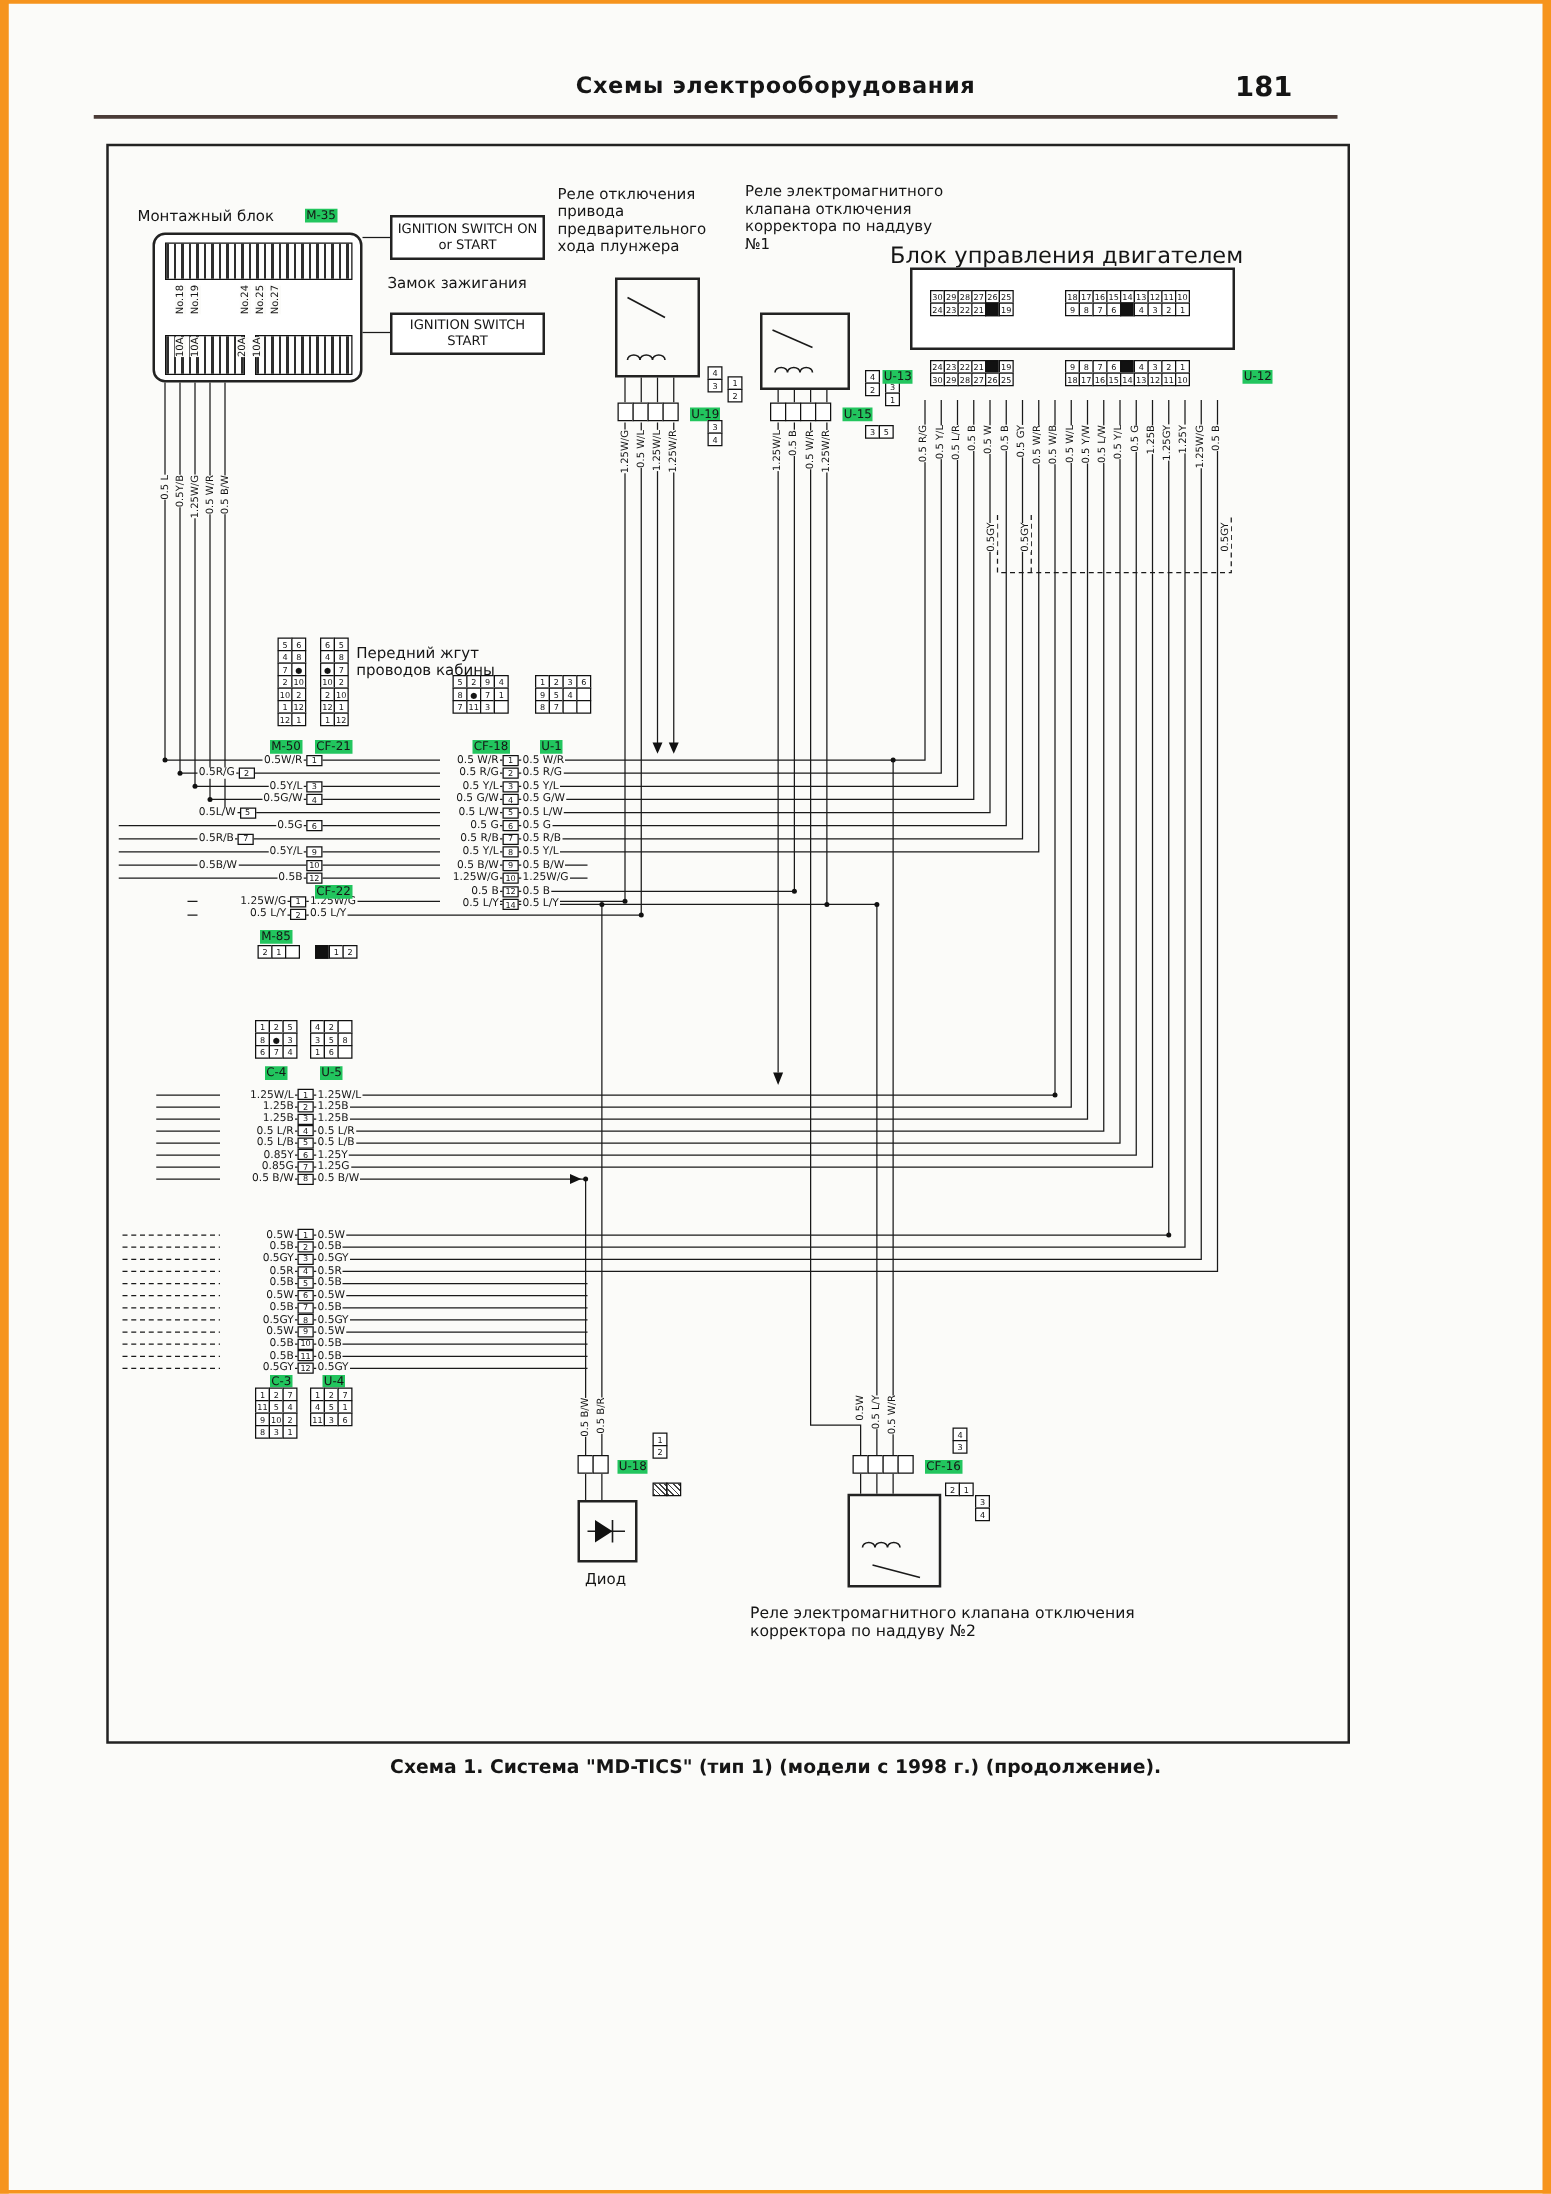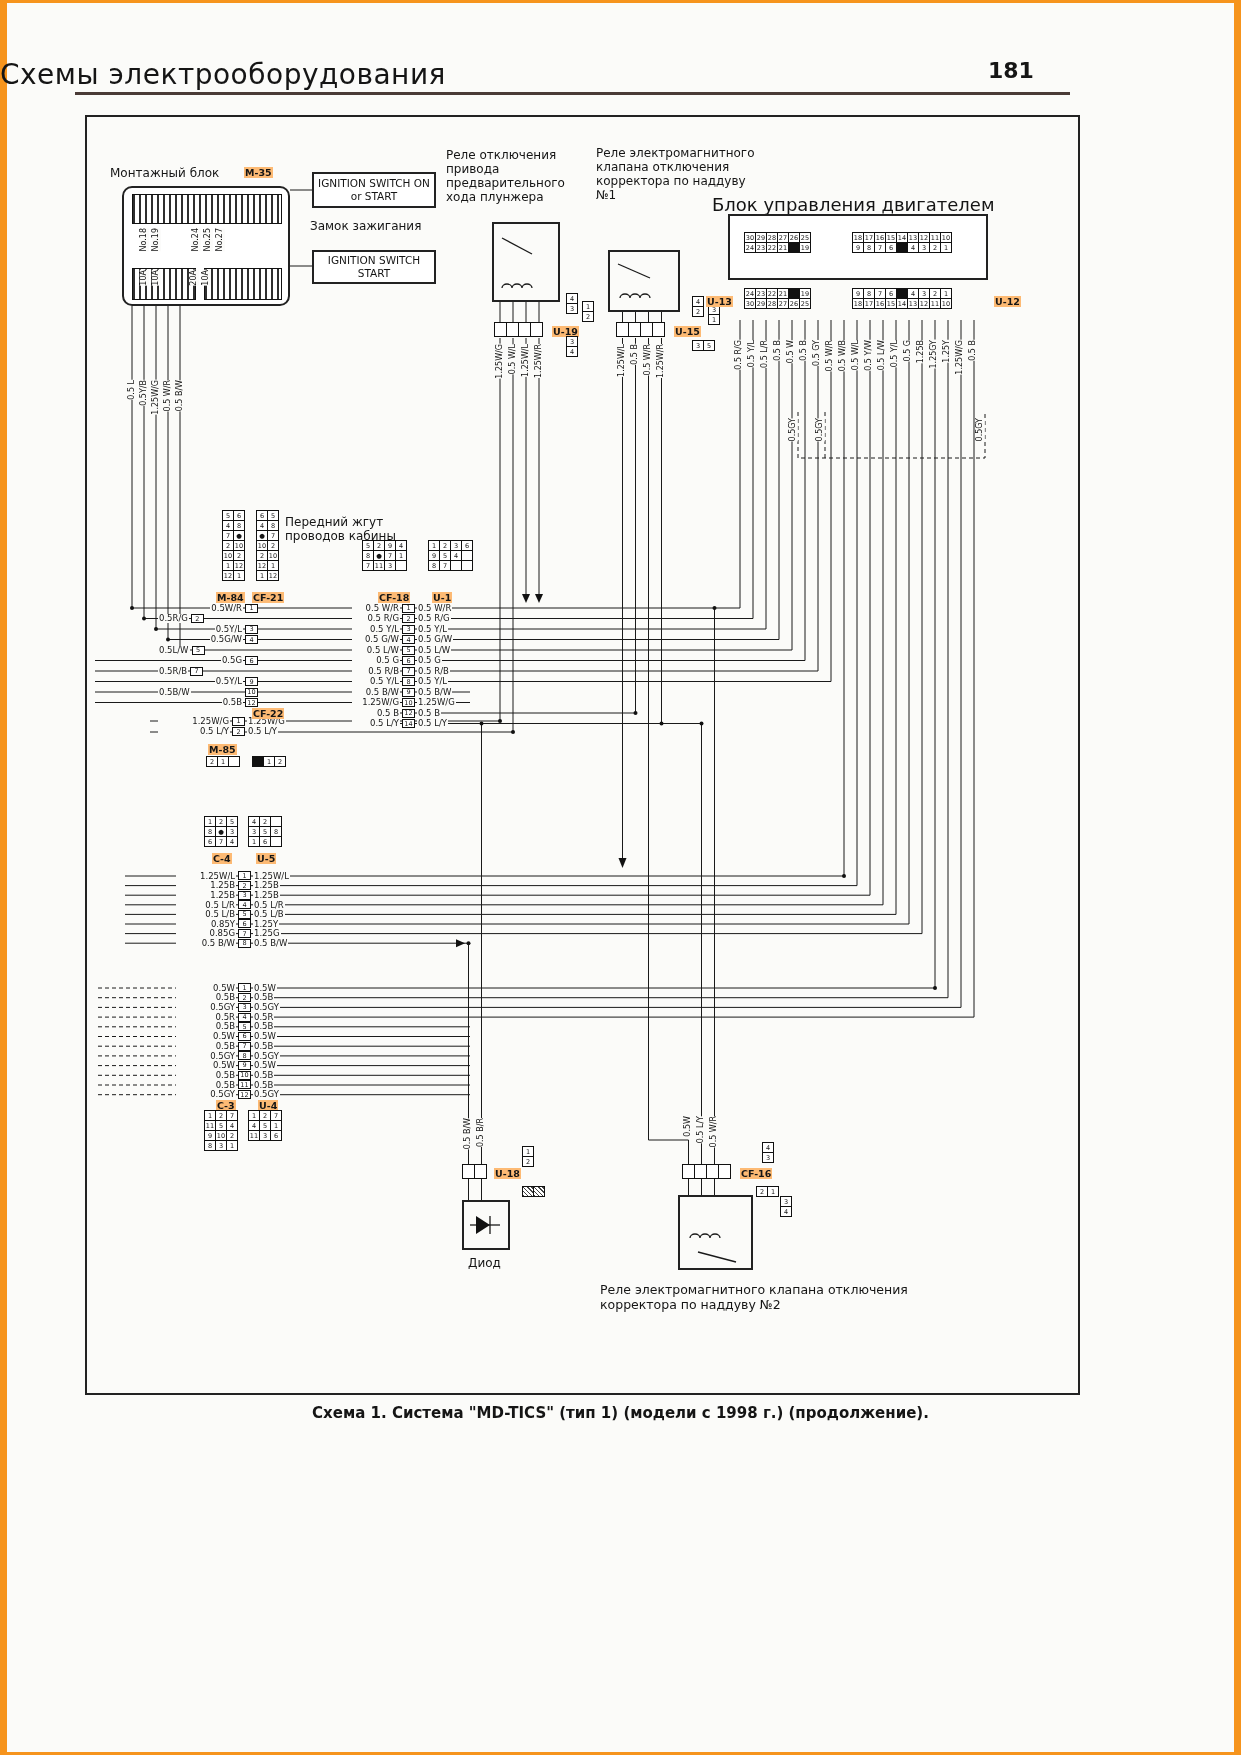--- a/index.html
+++ b/index.html
@@ -3,27 +3,27 @@
 <meta charset="utf-8">
 <style>
 *{box-sizing:border-box;margin:0;padding:0}
 html,body{width:1241px;height:1755px}
 body{position:relative;background:#fbfbf9;font-family:"DejaVu Sans",sans-serif;color:#151515;overflow:hidden}
 .edge{position:absolute;background:#f6941d}
 .edge.left{left:0;top:0;width:7px;height:100%}
 .edge.right{right:0;top:0;width:7px;height:100%}
 .edge.top{left:0;top:0;width:100%;height:3px}
 .edge.bottom{left:0;bottom:0;width:100%;height:3px}
-.header-title{position:absolute;top:58px;left:0;width:100%;font-size:28px;font-weight:normal;letter-spacing:.5px}
+.header-title{position:absolute;top:58px;left:0;width:100%;text-align:center;font-size:18px;font-weight:bold;letter-spacing:.5px}
 .page-num{position:absolute;top:58px;left:988px;font-size:22px;font-weight:bold}
 .header-rule{position:absolute;top:92px;left:75px;width:995px;height:3px;background:#4a3b37}
 .frame{position:absolute;left:85px;top:115px;width:995px;height:1280px;border:2px solid #222}
 .caption{position:absolute;top:1404px;left:0;width:100%;text-align:center;font-size:15px;font-weight:bold}
 .lbl{position:absolute;font-size:12px;line-height:1.18}
-.code{position:absolute;font-size:9.5px;font-weight:bold;background:#fdba74;padding:0 1px}
+.code{position:absolute;font-size:9.5px;font-weight:normal;background:#22c55e;padding:0 1px}
 .box{position:absolute;border:2px solid #222;display:flex;align-items:center;justify-content:center;text-align:center;font-size:10.5px;line-height:1.25;background:#fff;padding:2px}
 .rbox{position:absolute;border:2px solid #222;background:transparent}
 .m35{position:absolute;border:2px solid #222;border-radius:10px;background:#fff}
 .striped{position:absolute;border:1px solid #111;background:repeating-linear-gradient(90deg,#2e2e2e 0 2px,#fff 2px 6px)}
 .pinrow{position:absolute;display:flex}
 .pinrow .pin{width:13px;height:15px;border:1px solid #111;margin-right:-1px;background:#fff}
 .vlabels{position:absolute;display:flex;align-items:flex-start}
 .vlabels .cell{display:flex;justify-content:center}
 .vlabels .cell.w13{width:13px}.vlabels .cell.w12{width:12px}
 .vlab{writing-mode:vertical-rl;transform:rotate(180deg);font-size:8px;line-height:1.1;white-space:nowrap;background:#fbfbf9}
@@ -570,21 +570,21 @@
       <div class="grid-cell">4</div>
       <div class="grid-cell"></div>
     </div>
     <div class="grid-row">
       <div class="grid-cell">8</div>
       <div class="grid-cell">7</div>
       <div class="grid-cell"></div>
       <div class="grid-cell"></div>
     </div>
   </div>
-<div class="code" style="left:216px;top:592px">М-84</div>
+<div class="code" style="left:216px;top:592px">М-50</div>
 <div class="code" style="left:252px;top:592px">CF-21</div>
 <div class="code" style="left:378px;top:592px">CF-18</div>
 <div class="code" style="left:432px;top:592px">U-1</div>
 
 <div class="wire-rows" style="left:158px;top:602.75px">
 
     <div class="wrow h105" style="width:102px;justify-content:flex-end">
       <span class="wl">0.5W/R</span>
       <span class="pinbox">1</span>
     </div>

